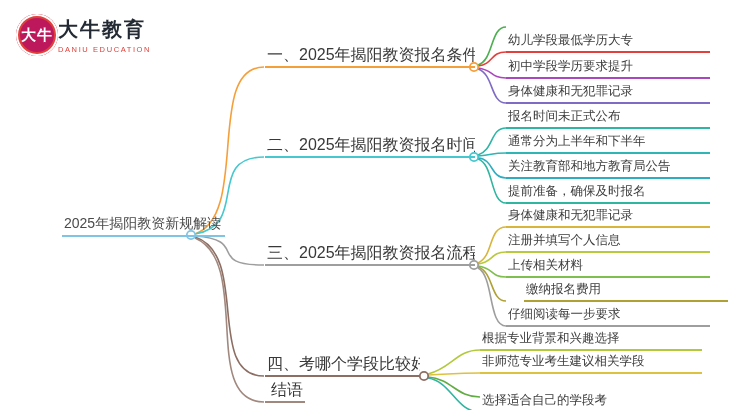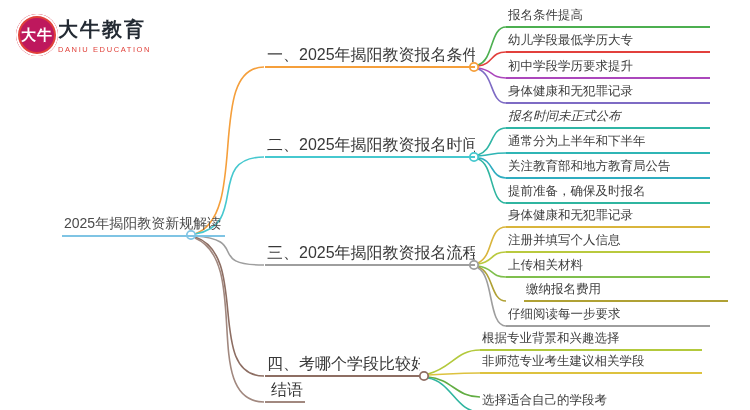--- a/index.html
+++ b/index.html
@@ -77,26 +77,25 @@
   </div>
 
   <div class="node root-node" style="left: 24px; top: 214px; width: 163px; border-bottom-color: rgb(127, 196, 228); margin-left: 38px;">2025年揭阳教资新规解读</div>
 
   <div class="node blabel" style="left: 265px; top: 46px; width: 210px; border-bottom-color: rgb(245, 159, 59);">一、2025年揭阳教资报名条件</div>
   <div class="node blabel" style="left: 265px; top: 136px; width: 210px; border-bottom-color: rgb(70, 200, 207);">二、2025年揭阳教资报名时间</div>
   <div class="node blabel" style="left: 265px; top: 244px; width: 210px; border-bottom-color: rgb(158, 158, 158);">三、2025年揭阳教资报名流程</div>
   <div class="node blabel" style="left: 265px; top: 355px; width: 155px; border-bottom-color: rgb(141, 110, 99);">四、考哪个学段比较好</div>
   <div class="node blabel" style="left: 265px; top: 381px; width: 40px; border-bottom-color: rgb(161, 136, 127); text-align: right;">结语</div>
 
-  <div class="node child" style="left: 506px; top: 7px; width: 204px; border-bottom-color: rgb(76, 175, 80);">报名条件提高</div>
   <div class="node child" style="left: 506px; top: 32px; width: 204px; border-bottom-color: rgb(226, 64, 60);">幼儿学段最低学历大专</div>
   <div class="node child" style="left: 506px; top: 58px; width: 204px; border-bottom-color: rgb(171, 71, 188);">初中学段学历要求提升</div>
   <div class="node child" style="left: 506px; top: 83px; width: 204px; border-bottom-color: rgb(126, 107, 196);">身体健康和无犯罪记录</div>
 
-  <div class="node child" style="left: 506px; top: 108px; width: 204px; border-bottom-color: rgb(47, 181, 165); font-style: italic;">报名时间未正式公布</div>
+  <div class="node child" style="left: 506px; top: 108px; width: 204px; border-bottom-color: rgb(47, 181, 165);">报名时间未正式公布</div>
   <div class="node child" style="left: 506px; top: 133px; width: 204px; border-bottom-color: rgb(47, 181, 181);">通常分为上半年和下半年</div>
   <div class="node child" style="left: 506px; top: 158px; width: 204px; border-bottom-color: rgb(47, 173, 192);">关注教育部和地方教育局公告</div>
   <div class="node child" style="left: 506px; top: 183px; width: 204px; border-bottom-color: rgb(47, 181, 160);">提前准备，确保及时报名</div>
 
   <div class="node child" style="left: 506px; top: 207px; width: 204px; border-bottom-color: rgb(217, 181, 60);">身体健康和无犯罪记录</div>
   <div class="node child" style="left: 506px; top: 232px; width: 204px; border-bottom-color: rgb(185, 201, 62);">注册并填写个人信息</div>
   <div class="node child" style="left: 506px; top: 257px; width: 204px; border-bottom-color: rgb(127, 191, 77);">上传相关材料</div>
   <div class="node child" style="left: 506px; top: 281px; width: 204px; border-bottom-color: rgb(176, 161, 53); margin-left: 18px;">缴纳报名费用</div>
   <div class="node child" style="left: 506px; top: 306px; width: 204px; border-bottom-color: rgb(158, 158, 158);">仔细阅读每一步要求</div>
 

